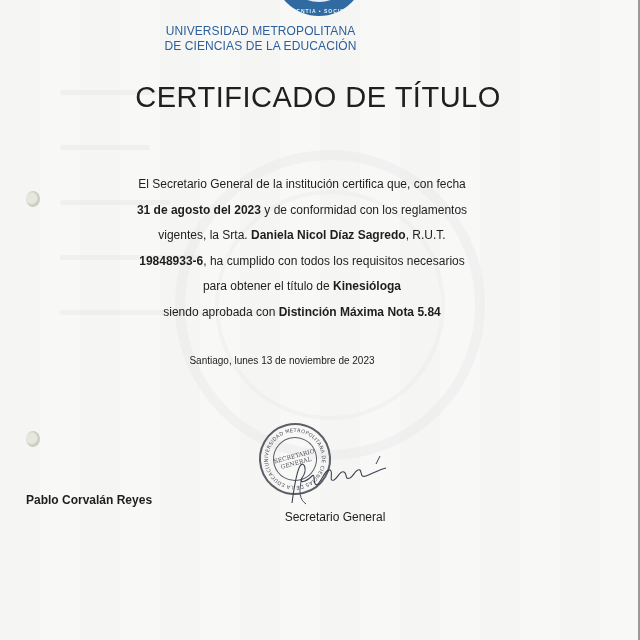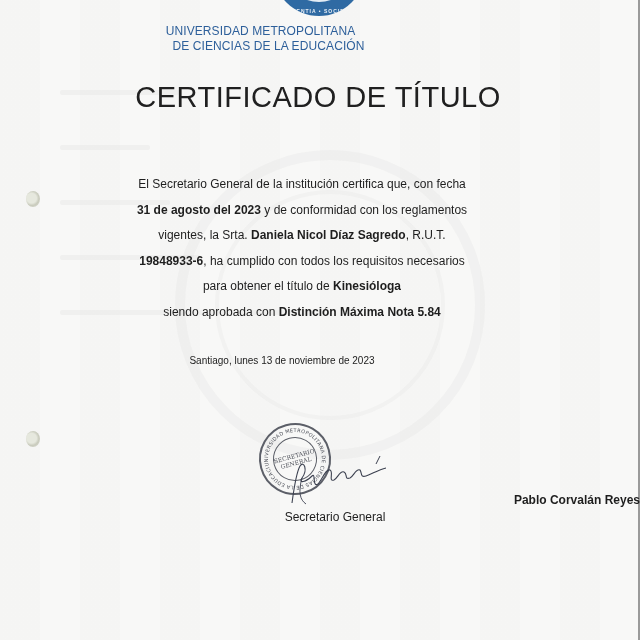--- a/index.html
+++ b/index.html
@@ -42,21 +42,21 @@
     }
     .logo-text {
       position:absolute; left:0; right:0; bottom:2px; text-align:center;
       font-size:5px; letter-spacing:1px; color:#e8eef5; font-weight:bold;
     }
     .univ {
       position:absolute; left:0; width:521px; text-align:center;
       color:#2d5f9a; font-size:12px; line-height:15px; letter-spacing:0.1px;
     }
     .univ.l1 { top:24px; }
-    .univ.l2 { top:39px;padding-left:8px; }
+    .univ.l2 { top:39px; }
     .title {
       position:absolute; left:0; width:636px; top:81px; text-align:center;
       font-size:29px; letter-spacing:0.5px; color:#202020; font-weight:normal;
     }
     .body-text {
       position:absolute; left:132px; width:340px; top:172px;
       text-align:center; font-size:12px; line-height:25.5px; color:#1e1e1e;
     }
     .body-text b { font-weight:bold; }
     .date-line {
@@ -72,21 +72,21 @@
       position:absolute; left:12px; top:12px; width:44px; height:44px;
       border-radius:50%; border:1.5px solid #5c5f68; box-sizing:border-box;
       display:flex; flex-direction:column; align-items:center; justify-content:center;
       font-size:6px; line-height:7px; color:#4c4f58; font-family:"DejaVu Serif", serif;
     }
     .stamp-ring-text {
       position:absolute; left:0; top:0; width:68px; height:68px;
     }
     .signature { position:absolute; left:282px; top:448px; width:110px; height:60px; }
     .signer-name {
-      position:absolute; left:0; width:640px; top:493px; text-align:right;
+      position:absolute; left:0; width:640px; top:493px; text-align:left;
       font-size:12px; font-weight:bold; color:#1e1e1e; padding-left:26px; box-sizing:border-box;
     }
     .signer-role {
       position:absolute; left:0; width:640px; top:510px; text-align:center;
       font-size:12px; color:#1e1e1e; padding-left:30px; box-sizing:border-box;
     }
   </style>
 </head>
 <body>
 

